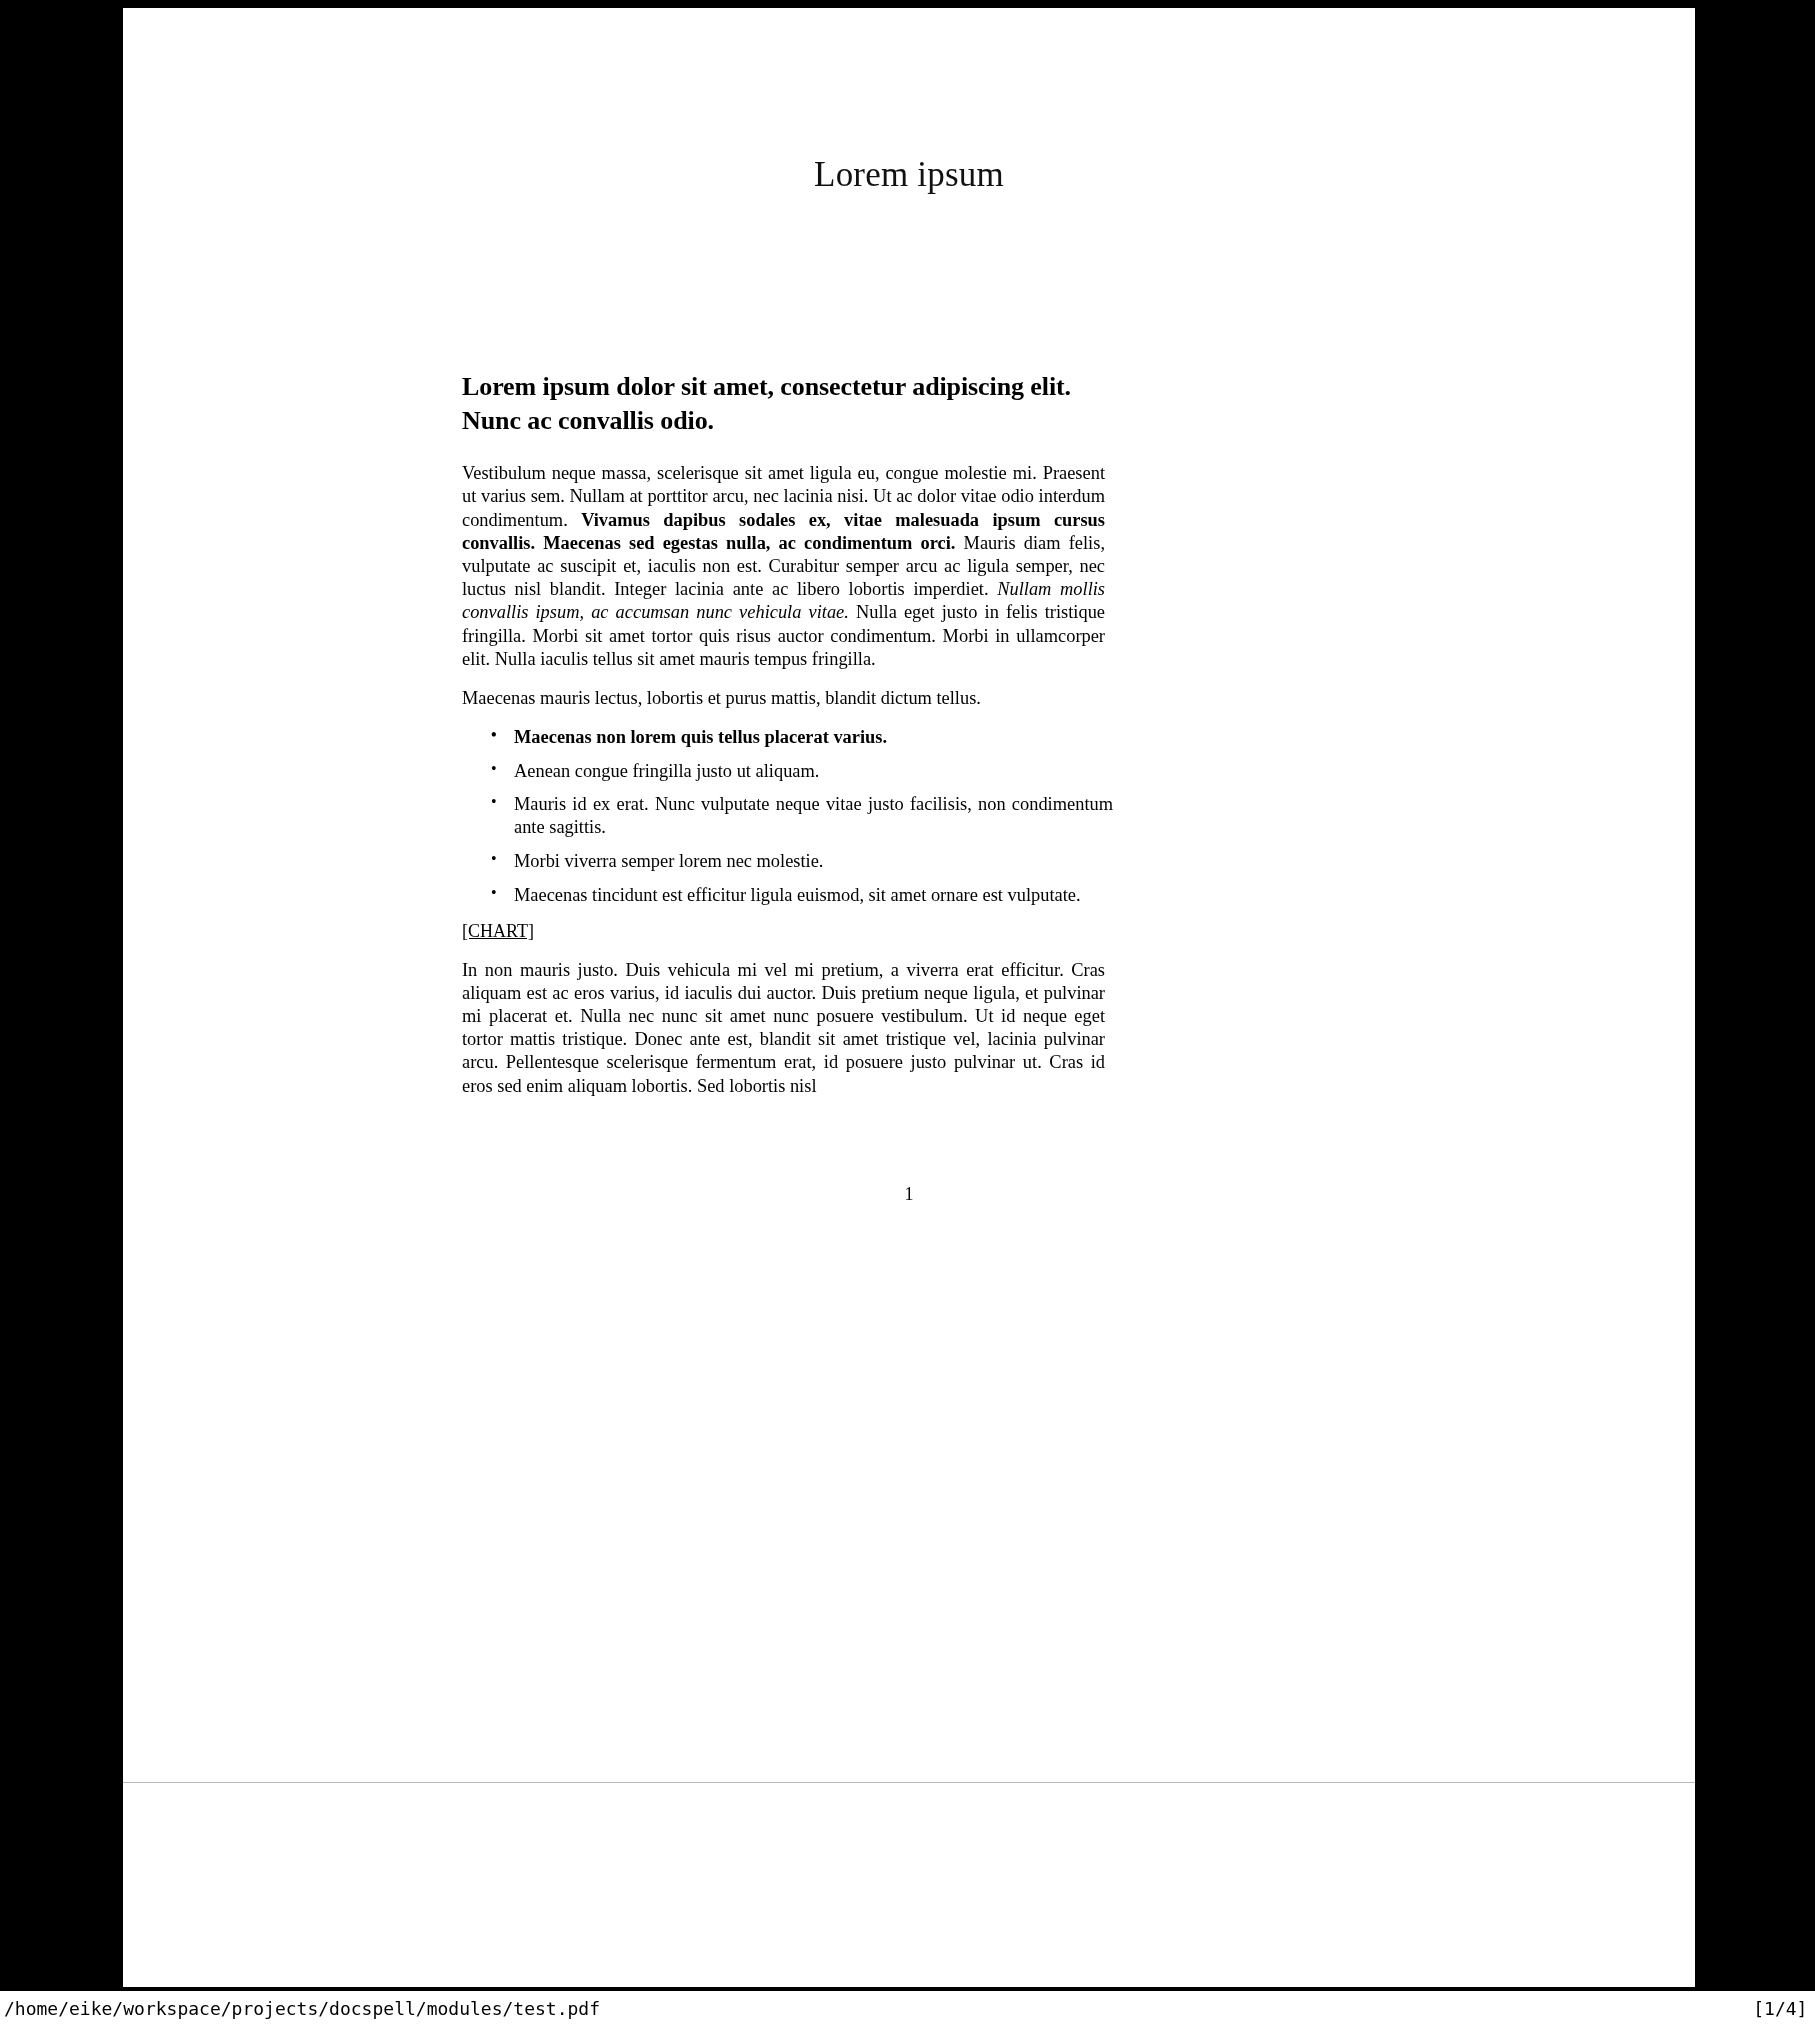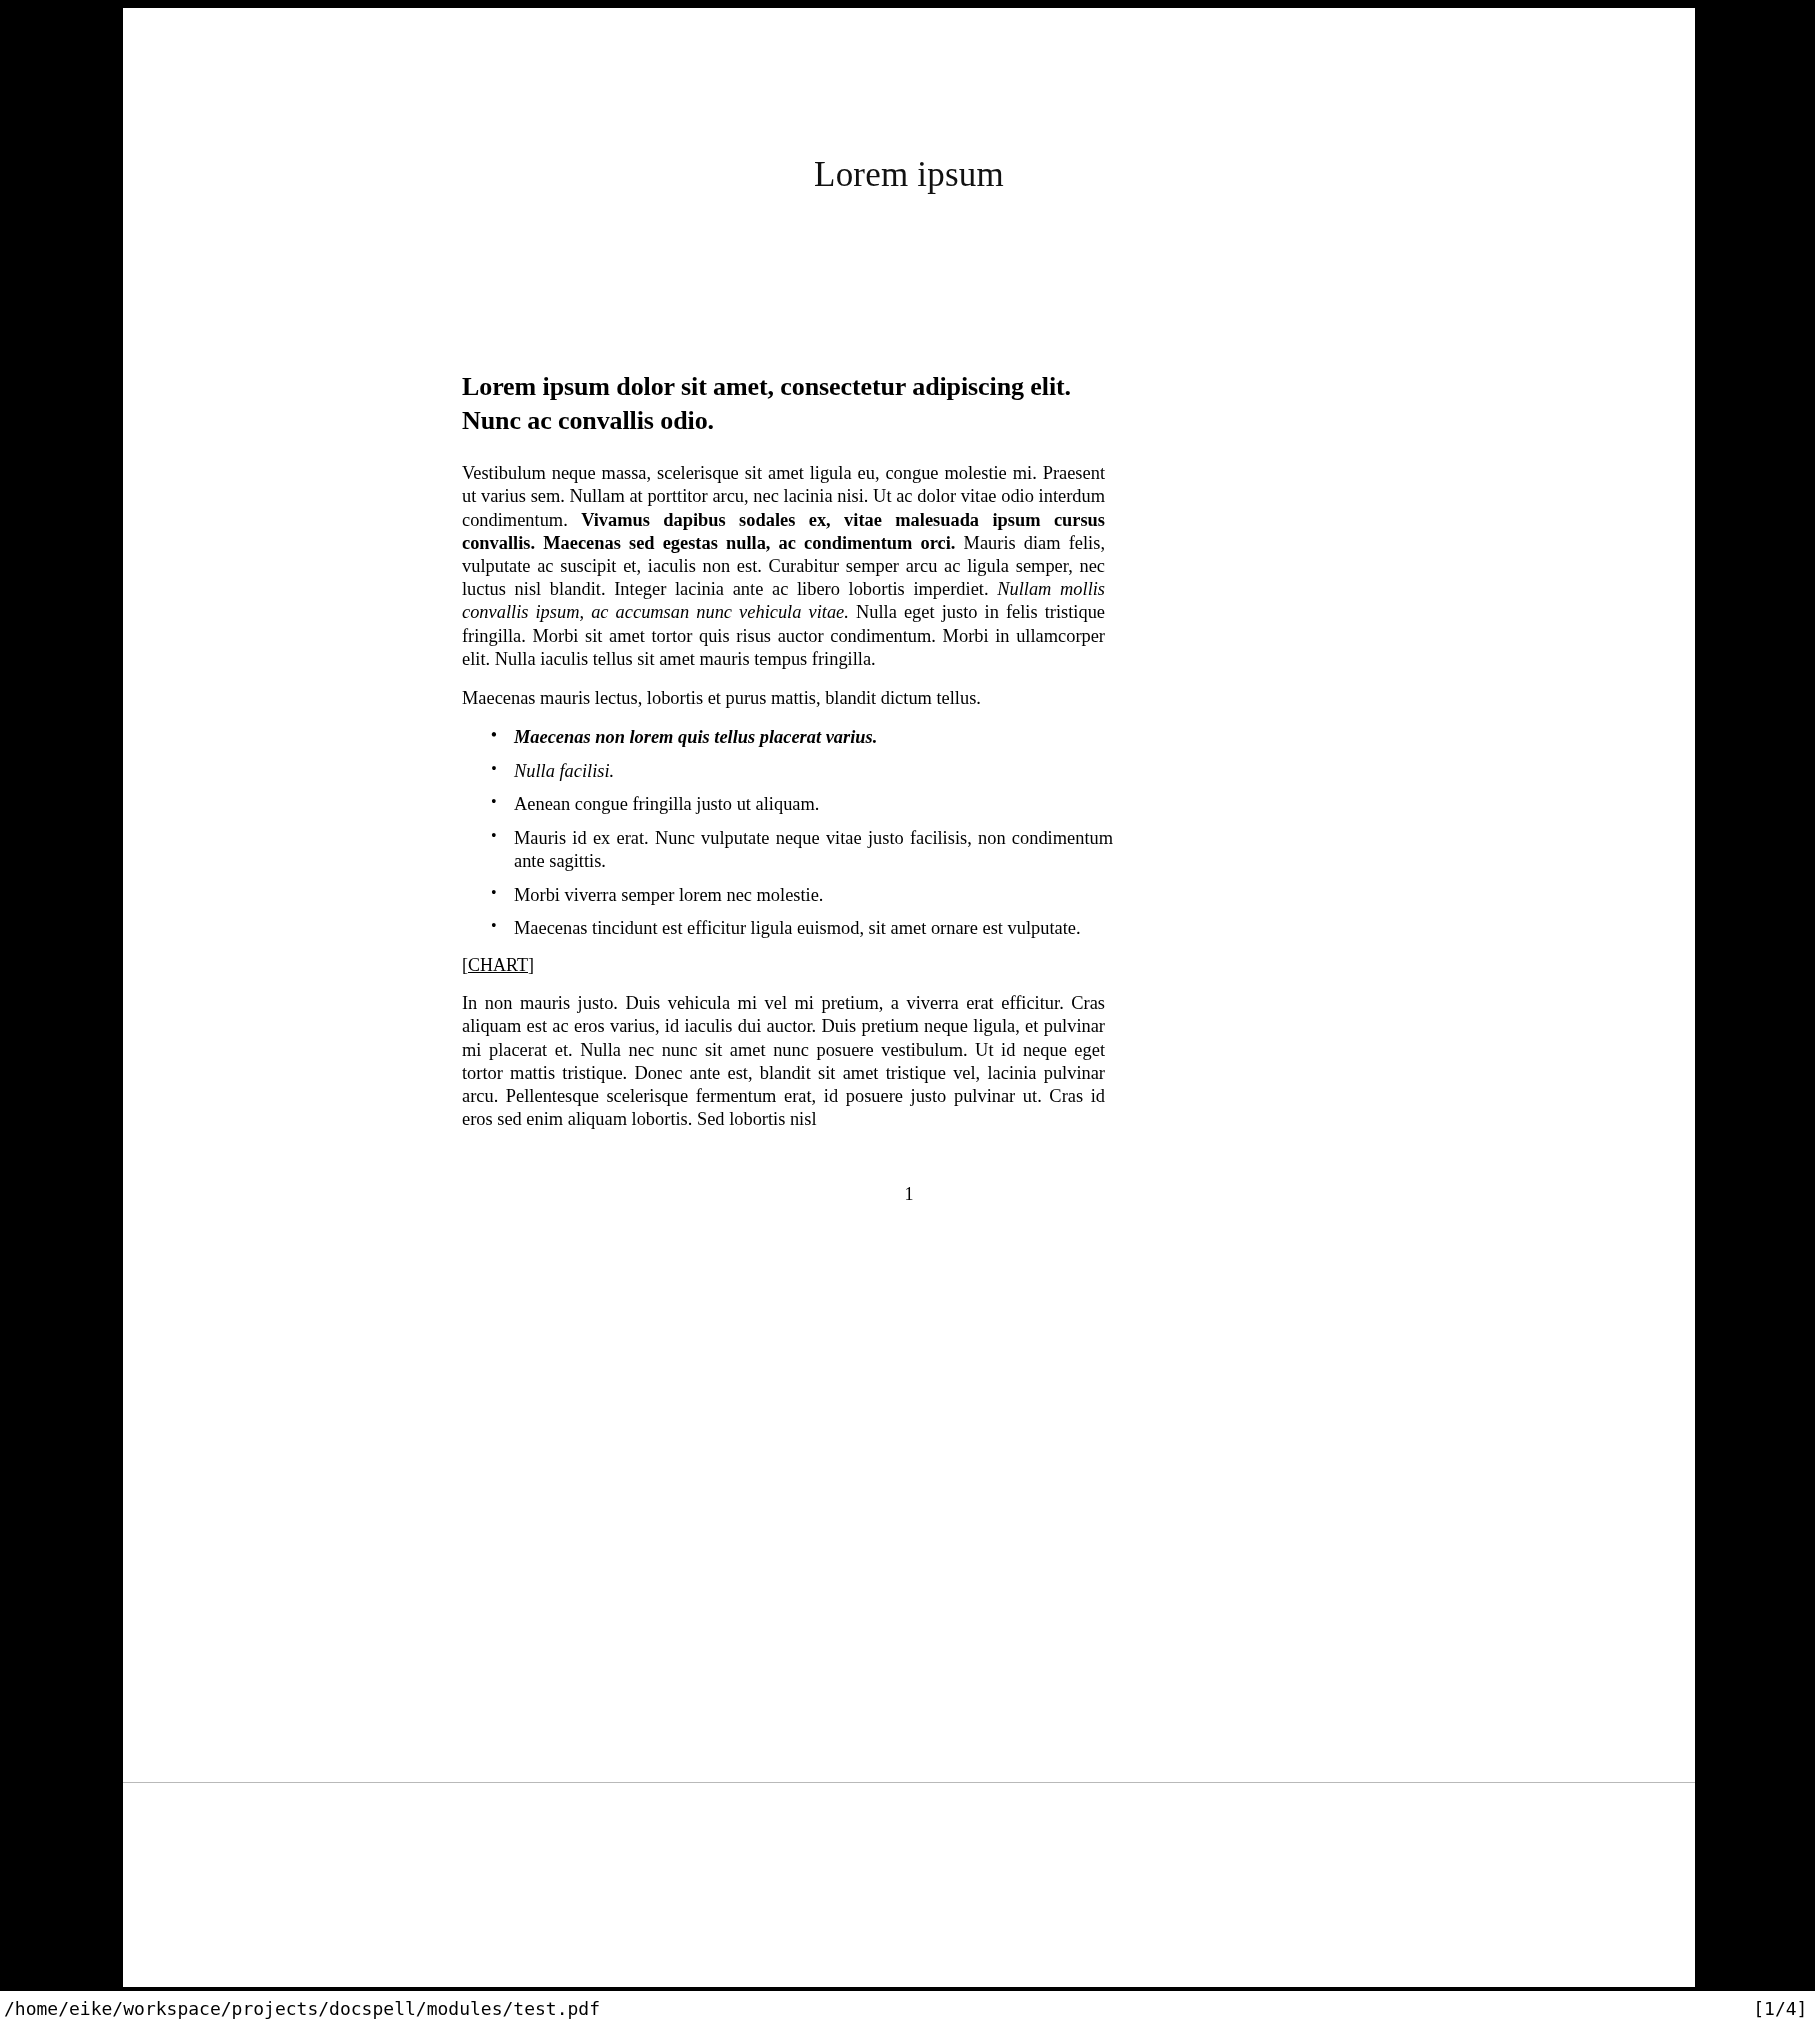--- a/index.html
+++ b/index.html
@@ -115,21 +115,21 @@
     margin: 0 0 10.4px 0;
     padding-left: 52px;
   }
   ul.doc-list li::before {
     content: "•";
     position: absolute;
     left: 29px;
     top: -0.9px;
     font-size: 16px;
   }
-  ul.doc-list li.bold { font-weight: bold; font-style: italic; }
+  ul.doc-list li.bold { font-weight: bold; }
   ul.doc-list li.ital { font-style: italic; }
 
   .chart-placeholder {
     font-size: 18px;
     line-height: 1.26;
     margin: 0 0 16px 0;
     text-decoration: underline;
   }
 
   #page-number {
@@ -182,21 +182,20 @@
       <div id="textblock">
 
         <h1 id="doc-title">Lorem ipsum dolor sit amet, consectetur adipiscing elit. Nunc ac convallis odio.</h1>
 
         <p class="body"><span>Vestibulum neque massa, scelerisque sit amet ligula eu, congue molestie mi. Praesent ut varius sem. Nullam at porttitor arcu, nec lacinia nisi. Ut ac dolor vitae odio interdum condimentum. </span><b>Vivamus dapibus sodales ex, vitae malesuada ipsum cursus convallis. Maecenas sed egestas nulla, ac condimentum orci.</b><span> Mauris diam felis, vulputate ac suscipit et, iaculis non est. Curabitur semper arcu ac ligula semper, nec luctus nisl blandit. Integer lacinia ante ac libero lobortis imperdiet. </span><i>Nullam mollis convallis ipsum, ac accumsan nunc vehicula vitae.</i><span> Nulla eget justo in felis tristique fringilla. Morbi sit amet tortor quis risus auctor condimentum. Morbi in ullamcorper elit. Nulla iaculis tellus sit amet mauris tempus fringilla.</span></p>
 
         <p class="body">Maecenas mauris lectus, lobortis et purus mattis, blandit dictum tellus.</p>
 
         <ul class="doc-list">
           <li class="bold">Maecenas non lorem quis tellus placerat varius.</li>
-          <li class="ital">Nulla facilisi.</li>
           <li>Aenean congue fringilla justo ut aliquam.</li>
           <li>Mauris id ex erat. Nunc vulputate neque vitae justo facilisis, non condimentum ante sagittis.</li>
           <li>Morbi viverra semper lorem nec molestie.</li>
           <li>Maecenas tincidunt est efficitur ligula euismod, sit amet ornare est vulputate.</li>
         </ul>
 
         <div class="chart-placeholder">[CHART]</div>
 
         <p class="body">In non mauris justo. Duis vehicula mi vel mi pretium, a viverra erat efficitur. Cras aliquam est ac eros varius, id iaculis dui auctor. Duis pretium neque ligula, et pulvinar mi placerat et. Nulla nec nunc sit amet nunc posuere vestibulum. Ut id neque eget tortor mattis tristique. Donec ante est, blandit sit amet tristique vel, lacinia pulvinar arcu. Pellentesque scelerisque fermentum erat, id posuere justo pulvinar ut. Cras id eros sed enim aliquam lobortis. Sed lobortis nisl</p>
 

